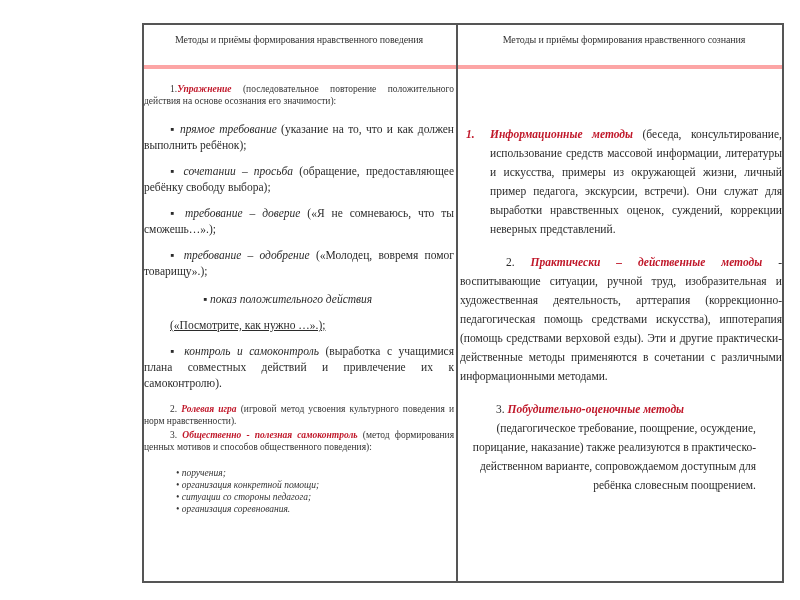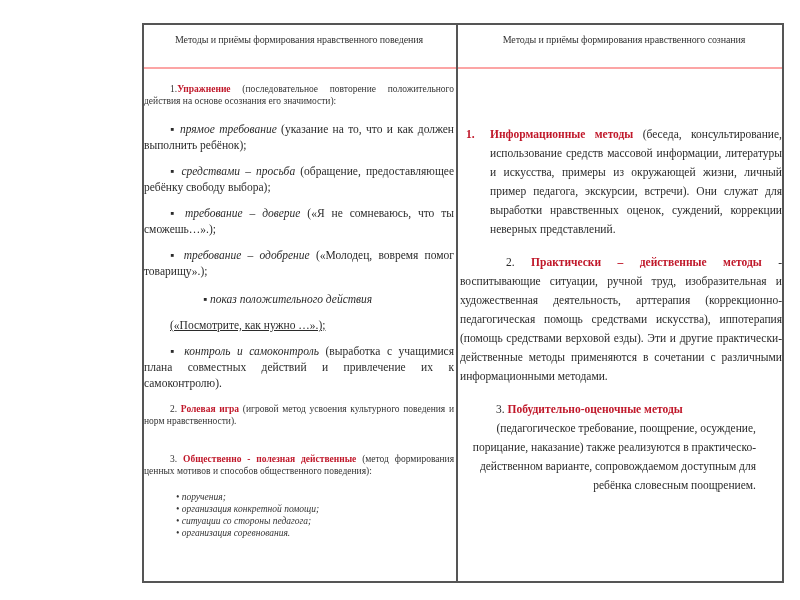--- a/index.html
+++ b/index.html
@@ -1,27 +1,27 @@
 <!DOCTYPE html>
 <html><head>
 <meta charset="utf-8">
 <style>
   html, body { margin: 0; padding: 0; background: #ffffff; }
   body { width: 800px; height: 600px; position: relative; overflow: hidden;
          font-family: "Liberation Serif", "DejaVu Serif", serif; color: #2b2b2b; }
   .tbl { position: absolute; left: 142px; top: 23px; width: 642px; height: 560px;
          border: 2px solid #555; box-sizing: border-box; }
   .hdr-row { position: absolute; left: 0; top: 0; width: 100%; height: 44px;
-             border-bottom: 2px solid #fca5a5; box-sizing: border-box; }
+             border-bottom: 4px solid #fca5a5; box-sizing: border-box; }
   .vline { position: absolute; left: 312px; top: 0; bottom: 0; width: 2px; background: #555; }
   .hcell { position: absolute; top: 8px; font-size: 10px; line-height: 13px;
            text-align: center; color: #333; letter-spacing: -0.1px; }
   .hcell.left { left: 30px; width: 250px; }
   .hcell.right { left: 345px; width: 270px; }
-  .red { color: #c0182a; font-weight: bold; }
+  .red { color: #c0182a; font-weight: bold; font-style: italic; }
   .it { font-style: italic; }
   .col { position: absolute; }
   .leftcol { left: 0px; top: 58px; width: 310px; }
   .rightcol { left: 316px; top: 100px; width: 326px; }
   p { margin: 0; text-align: justify; }
   .small { font-size: 9.5px; line-height: 12px; color: #333; }
   .mid { font-size: 11.5px; line-height: 16px; }
   .big { font-size: 11.5px; line-height: 19px; }
   .ind { text-indent: 26px; }
   .bul { font-size: 9.5px; line-height: 12px; padding-left: 32px; color: #333; font-style: italic; }
@@ -38,42 +38,42 @@
 
   <div class="col leftcol">
     <p class="small ind" style="margin-bottom:14px;">
       <span>1.</span><span class="red">Упражнение</span><span> (последовательное повторение положительного действия на основе осознания его значимости):</span>
     </p>
 
     <p class="mid ind" style="margin-bottom:10px;">
       <span>▪ </span><span class="it">прямое требование</span><span> (указание на то, что и как должен выполнить ребёнок);</span>
     </p>
     <p class="mid ind" style="margin-bottom:10px;">
-      <span>▪ </span><span class="it">средствами – просьба</span><span> (обращение, предоставляющее ребёнку свободу выбора);</span>
+      <span>▪ </span><span class="it">сочетании – просьба</span><span> (обращение, предоставляющее ребёнку свободу выбора);</span>
     </p>
     <p class="mid ind" style="margin-bottom:10px;">
       <span>▪ </span><span class="it">требование – доверие</span><span> («Я не сомневаюсь, что ты сможешь…».);</span>
     </p>
     <p class="mid ind" style="margin-bottom:12px;">
       <span>▪ </span><span class="it">требование – одобрение</span><span> («Молодец, вовремя помог товарищу».);</span>
     </p>
     <p class="mid ind" style="margin-bottom:10px;padding-left:33px;">
       <span>▪ </span><span class="it">показ положительного действия</span>
     </p>
     <p class="mid ind" style="margin-bottom:10px;text-decoration:underline;">(«Посмотрите, как нужно …».);</p>
     <p class="mid ind" style="margin-bottom:12px;">
       <span>▪ </span><span class="it">контроль и самоконтроль</span><span> (выработка с учащимися плана совместных действий и привлечение их к самоконтролю).</span>
     </p>
 
-    <p class="small ind" style="margin-bottom:26px;">
+    <p class="small ind" style="margin-bottom:2px;">
       <span>2. </span><span class="red">Ролевая игра</span><span> (игровой метод усвоения культурного поведения и норм нравственности).</span>
     </p>
 
     <p class="small ind" style="margin-bottom:14px;">
-      <span>3. </span><span class="red">Общественно - полезная действенные</span><span> (метод формирования ценных мотивов и способов общественного поведения):</span>
+      <span>3. </span><span class="red">Общественно - полезная самоконтроль</span><span> (метод формирования ценных мотивов и способов общественного поведения):</span>
     </p>
 
     <div>
       <div class="bul">• поручения;</div>
       <div class="bul">• организация конкретной помощи;</div>
       <div class="bul">• ситуации со стороны педагога;</div>
       <div class="bul">• организация соревнования.</div>
     </div>
   </div>
 

